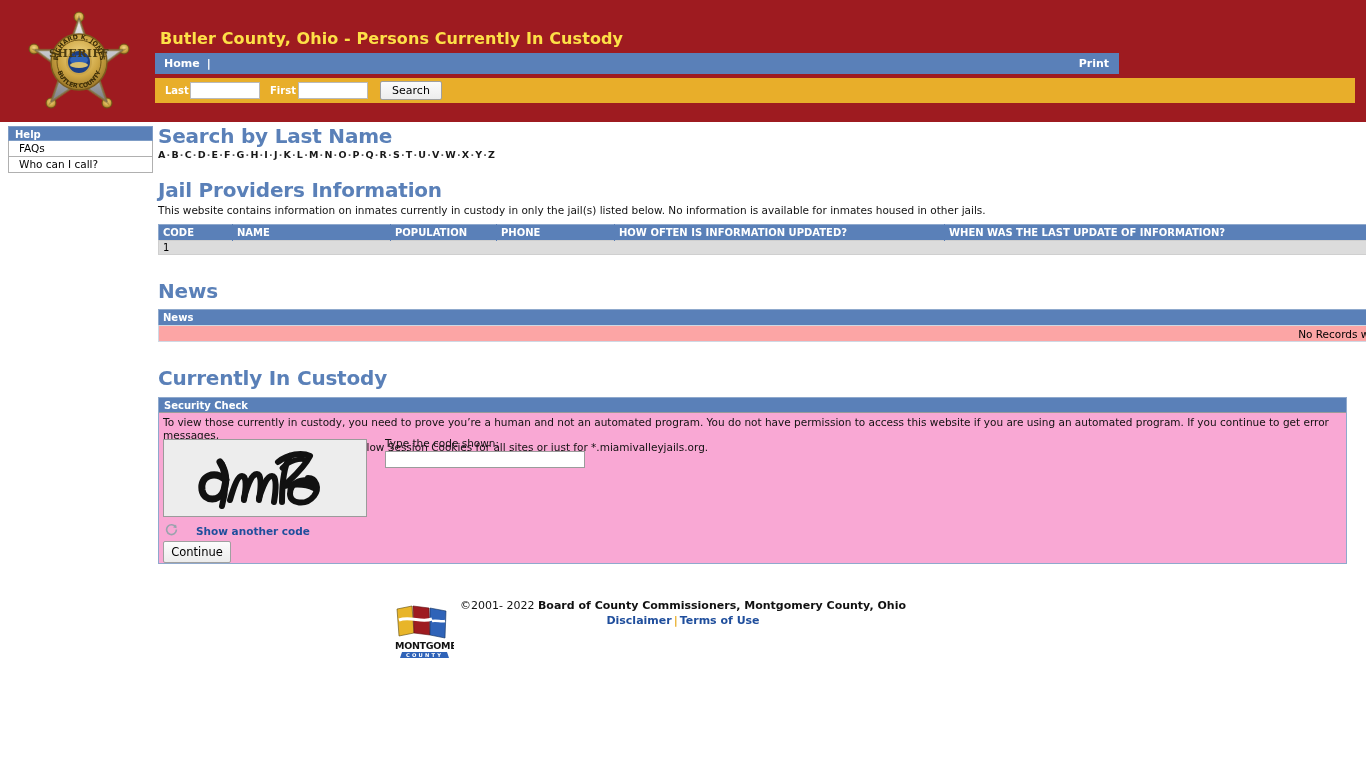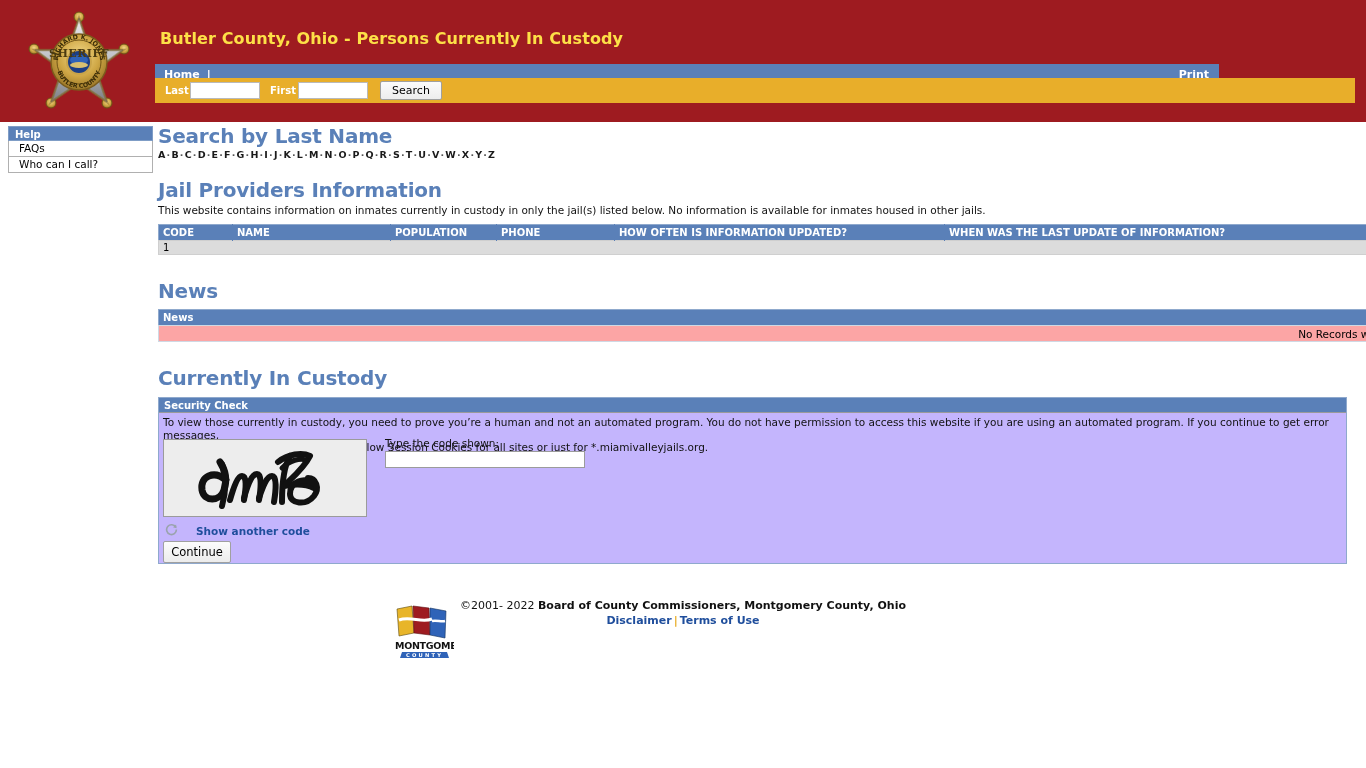--- a/index.html
+++ b/index.html
@@ -30,22 +30,22 @@
     position: absolute;
     left: 160px; top: 29px;
     color: #fde047;
     font-size: 16px;
     font-weight: bold;
     letter-spacing: 0.1px;
     white-space: nowrap;
   }
   #navbar {
     position: absolute;
-    left: 155px; top: 64px;
-    width: 1064px; height: 21px;
+    left: 155px; top: 53px;
+    width: 964px; height: 21px;
     background: #5A80B8;
   }
   #navbar .nav-left {
     position: absolute; left: 9px; top: 4px;
     color: #ffffff; font-size: 11px; font-weight: bold;
     white-space: nowrap;
   }
   #navbar .nav-left a {
     color: #ffffff; text-decoration: none;
   }
@@ -187,21 +187,21 @@
   }
 
   table.news { margin-top: 6px; }
   table.news td { background:#fca5a5;text-align:right; }
 
   
   #seccheck {
     width: 1189px;
     margin-top: 7px;
     border: 1px solid #8fa9cd;
-    background: #c4b5fd;
+    background: #f9a8d4;
   }
   #seccheck .sc-head {
     background: #5A80B8;
     color: #ffffff;
     font-size: 10px;
     font-weight: bold;
     padding: 2px 0 2px 5px;
     height: 15px;
     line-height: 11px;
     border-bottom: 1px solid #9a9a9a;

